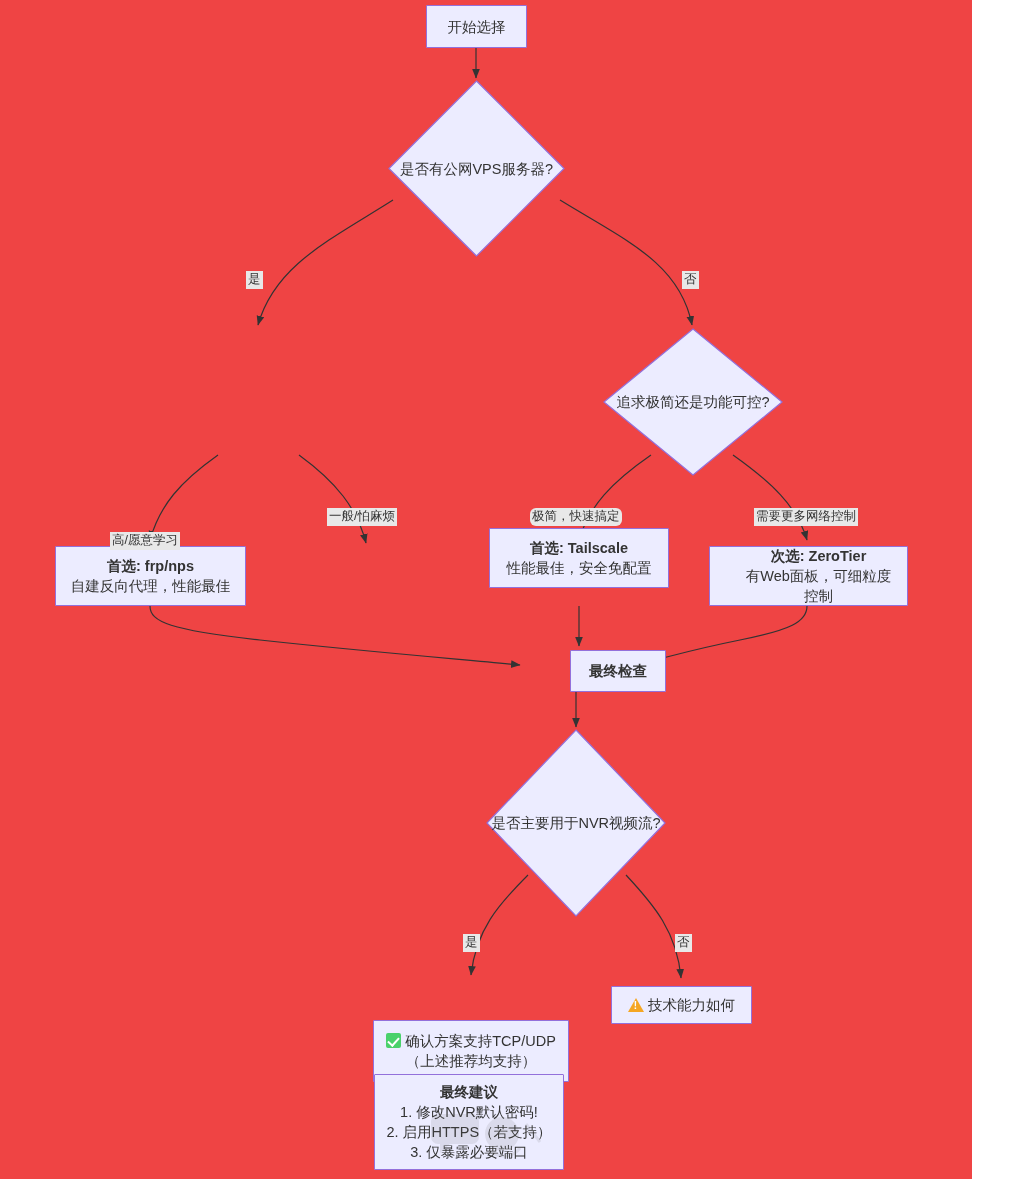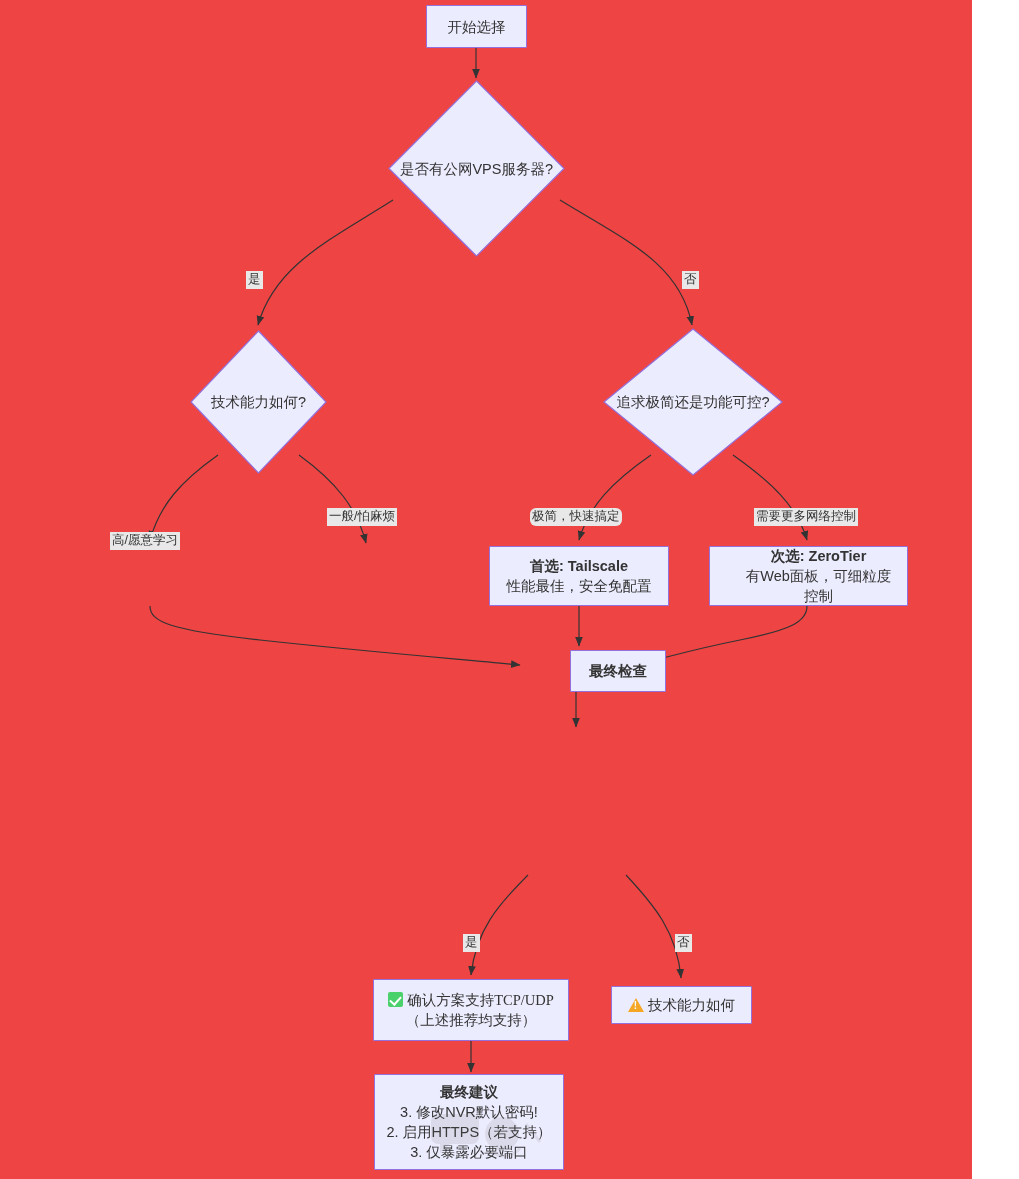--- a/index.html
+++ b/index.html
@@ -159,74 +159,80 @@
     <span class="inner">开始选择</span>
   </div>
 
   <div class="diamond-wrap" style="left:388px; top:80px; width:177px; height:177px;">
     <svg class="diamond-shape" viewBox="0 0 177 177" preserveAspectRatio="none">
       <polygon points="88.5,1 176,88.5 88.5,176 1,88.5" fill="#ececff" stroke="#9370db" stroke-width="1.2"></polygon>
     </svg>
     <div class="diamond-label">是否有公网VPS服务器?</div>
   </div>
 
-  <div class="diamond-wrap" style="left:190px; top:330px; width:137px; height:144px;">
-    <svg class="diamond-shape" viewBox="0 0 137 144" preserveAspectRatio="none">
-      <polygon points="68.5,1 136,72 68.5,143 1,72" fill="#ececff" stroke="#9370db" stroke-width="1.2"></polygon>
-    </svg>
-    <div class="diamond-label">技术能力如何?</div>
-  </div>
 
   <div class="diamond-wrap" style="left:603px; top:328px; width:180px; height:148px;">
     <svg class="diamond-shape" viewBox="0 0 180 148" preserveAspectRatio="none">
       <polygon points="90,1 179,74 90,147 1,74" fill="#ececff" stroke="#9370db" stroke-width="1.2"></polygon>
     </svg>
     <div class="diamond-label">追求极简还是功能可控?</div>
   </div>
 
-
-
-  <div class="node rect" style="left:489px; top:546px; width:180px; height:60px;">
+  <div class="node rect" style="left:55px; top:546px; width:191px; height:60px;">
+    <div class="inner">
+      <div class="bold-line">首选: frp/nps</div>
+      <div>自建反向代理，性能最佳</div>
+    </div>
+  </div>
+
+
+  <div class="node rect" style="left:489px; top:528px; width:180px; height:60px;">
     <div class="inner">
       <div class="bold-line">首选: Tailscale</div>
       <div>性能最佳，安全免配置</div>
     </div>
   </div>
 
   <div class="node rect" style="left:709px; top:546px; width:199px; height:60px;padding-left:20px;">
     <div class="inner">
       <div class="bold-line">次选: ZeroTier</div>
       <div>有Web面板，可细粒度控制</div>
     </div>
   </div>
 
   <div class="node rect" style="left:528px; top:650px; width:96px; height:42px;margin-left:42px;">
     <span class="inner bold-line">最终检查</span>
   </div>
 
-
-  <div class="node rect" style="left:373px; top:979px; width:196px; height:62px;font-family:Liberation Serif, serif;">
+  <div class="diamond-wrap" style="left:486px; top:729px; width:180px; height:188px;">
+    <svg class="diamond-shape" viewBox="0 0 180 188" preserveAspectRatio="none">
+      <polygon points="90,1 179,94 90,187 1,94" fill="#ececff" stroke="#9370db" stroke-width="1.2"></polygon>
+    </svg>
+    <div class="diamond-label">是否主要用于NVR视频流?</div>
+  </div>
+
+  <div class="node rect" style="left:373px; top:1020px; width:196px; height:62px;">
     <div class="inner">
       <div>
         <span class="glyph check-badge"></span><span>确认方案支持TCP/UDP</span>
       </div>
       <div>（上述推荐均支持）</div>
     </div>
   </div>
 
   <div class="node rect" style="left:611px; top:986px; width:141px; height:38px;">
     <div class="inner">
       <span class="glyph warn-badge"></span><span>技术能力如何</span>
     </div>
   </div>
 
   <div class="node rect" style="left:374px; top:1074px; width:190px; height:96px;">
     <div class="inner">
       <div class="bold-line">最终建议</div>
-      <div>3. 修改NVR默认密码!</div>
+      <div>1. 修改NVR默认密码!</div>
       <div>2. 启用HTTPS（若支持）</div>
       <div>3. 仅暴露必要端口</div>
     </div>
   </div>
 
   <div class="edge-label" style="left:246px; top:271px;">是</div>
   <div class="edge-label" style="left:682px; top:271px;">否</div>
   <div class="edge-label" style="left:110px; top:532px;">高/愿意学习</div>
   <div class="edge-label" style="left:327px; top:508px;">一般/怕麻烦</div>
   <div class="edge-label" style="left:530px; top:508px;border-radius:6px;">极简，快速搞定</div>

